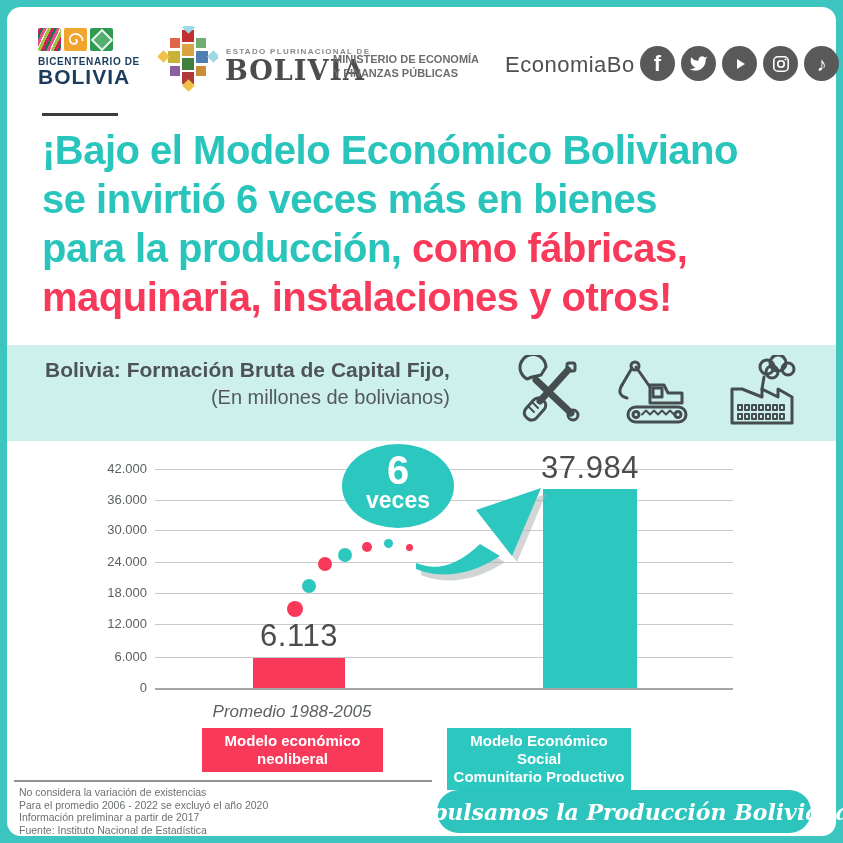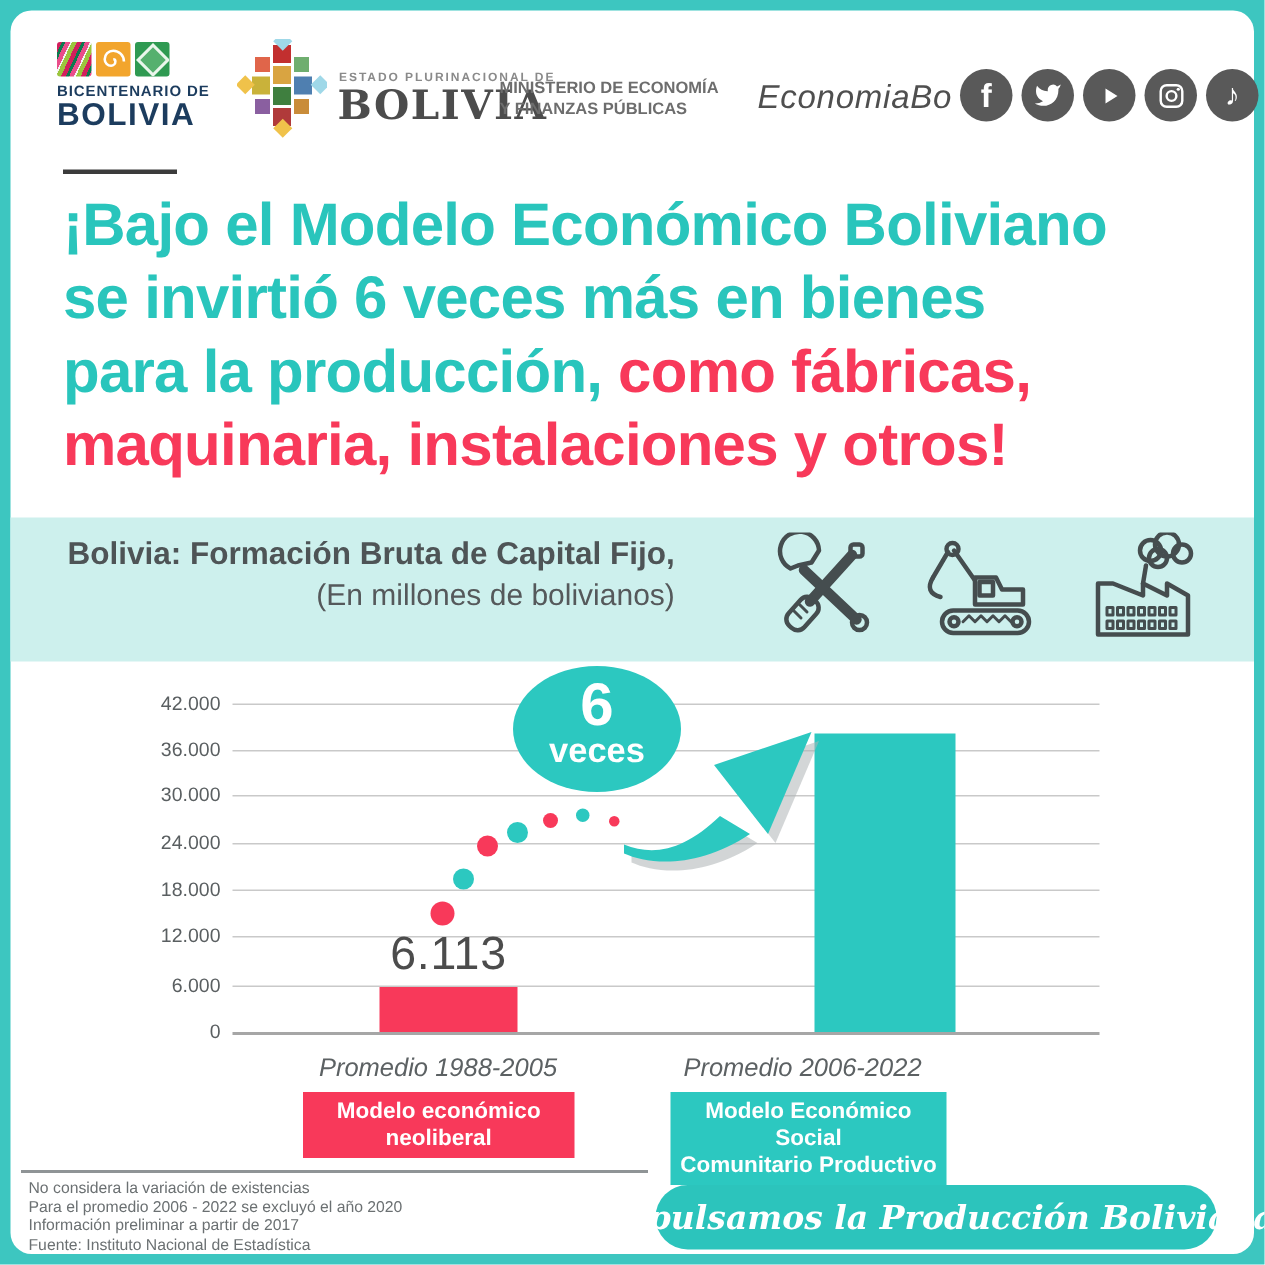--- a/index.html
+++ b/index.html
@@ -15,21 +15,21 @@
   .tile2{background:#f2a52d;display:flex;align-items:center;justify-content:center;}
   .tile3{background:#2f9a52;display:flex;align-items:center;justify-content:center;}
   .tile3 .diamond{width:12px;height:12px;border:2px solid #eaf6ec;transform:rotate(45deg);background:#55b06e;}
   .bicent-l1{margin-top:5px;font-size:10px;letter-spacing:.6px;color:#1c3c5e;font-weight:bold;}
   .bicent-l2{font-size:21px;font-weight:800;letter-spacing:1px;color:#1c3c5e;line-height:20px;}
 
   .coat{position:absolute;left:158px;top:26px;}
   .estado{position:absolute;left:226px;top:47px;font-size:8px;letter-spacing:1.3px;color:#8a8a8a;font-weight:bold;}
   .bolivia-serif{position:absolute;left:225px;top:55px;font-family:"DejaVu Serif",serif;font-weight:bold;font-size:27px;color:#4c4c4c;letter-spacing:1px;}
   .ministerio{position:absolute;left:333px;top:53px;font-size:11px;font-weight:bold;color:#6d6d6d;line-height:13.5px;}
-  .handle{position:absolute;left:505px;top:52px;font-size:22px;color:#4f4f4f;letter-spacing:.5px;font-style:italic;}
+  .handle{position:absolute;left:505px;top:52px;font-size:22px;color:#4f4f4f;letter-spacing:.5px;}
   .social{position:absolute;left:640px;top:46px;display:flex;gap:6px;}
   .soc{width:35px;height:35px;border-radius:50%;background:#595959;display:flex;align-items:center;justify-content:center;color:#fff;cursor:pointer;}
   .soc .fb{font-family:"Liberation Sans",sans-serif;font-weight:bold;font-size:22px;line-height:1;}
   .soc .note{font-size:20px;line-height:1;}
 
   
   .dash{position:absolute;left:42px;top:113px;width:76px;height:3px;background:#3b3b3b;}
   .headline{position:absolute;left:42px;top:126px;width:780px;font-weight:800;font-size:40px;line-height:49px;letter-spacing:-.5px;}
   .hl-teal{color:#29c5bc;}
   .hl-red{color:#f8395a;}
@@ -216,20 +216,21 @@
     <div class="gridline" style="top:121px"></div>
     <div class="gridline" style="top:152px"></div>
     <div class="gridline" style="top:183px"></div>
     <div class="gridline" style="top:216px"></div>
     <div class="gridline axis" style="top:247px"></div>
 
     <div class="bar" style="left:253px;top:217px;width:92px;height:30px;background:#f8395a"></div>
     <div class="bar" style="left:543px;top:48px;width:94px;height:199px;background:#2cc8c0"></div>
 
     <div class="value-label" style="left:239px;top:177px;width:120px">6.113</div>
+    <div class="value-label" style="left:530px;top:9px;width:120px">37.984</div>
 
     <div class="dot" style="left:287px;top:160px;width:16px;height:16px;background:#f8395a"></div>
     <div class="dot" style="left:302px;top:138px;width:14px;height:14px;background:#2cc8c0"></div>
     <div class="dot" style="left:318px;top:116px;width:14px;height:14px;background:#f8395a"></div>
     <div class="dot" style="left:338px;top:107px;width:14px;height:14px;background:#2cc8c0"></div>
     <div class="dot" style="left:362px;top:101px;width:10px;height:10px;background:#f8395a"></div>
     <div class="dot" style="left:384px;top:98px;width:9px;height:9px;background:#2cc8c0"></div>
     <div class="dot" style="left:406px;top:103px;width:7px;height:7px;background:#f8395a"></div>
 
     <div class="bubble">
@@ -242,21 +243,20 @@
         <path d="M8 95 C28 103 48 99 72 76 L92 88 C56 112 24 108 8 101 Z"></path>
         <path d="M133 20 L68 42 L104 88 Z"></path>
       </g>
       <g fill="#2cc8c0">
         <path d="M8 95 C28 103 48 99 72 76 L92 88 C56 112 24 108 8 101 Z"></path>
         <path d="M133 20 L68 42 L104 88 Z"></path>
       </g>
     </svg>
 
     <div class="xlabel" style="left:182px">Promedio 1988-2005</div>
-    <div class="xlabel" style="left:425px">Promedio 2006-2022</div>
 
     <div class="tag" style="left:202px;width:181px;background:#f8395a">
       <div>Modelo económico</div>
       <div>neoliberal</div>
     </div>
     <div class="tag" style="left:447px;width:184px;background:#2cc8c0">
       <div>Modelo Económico Social</div>
       <div>Comunitario Productivo</div>
     </div>
   </div>

